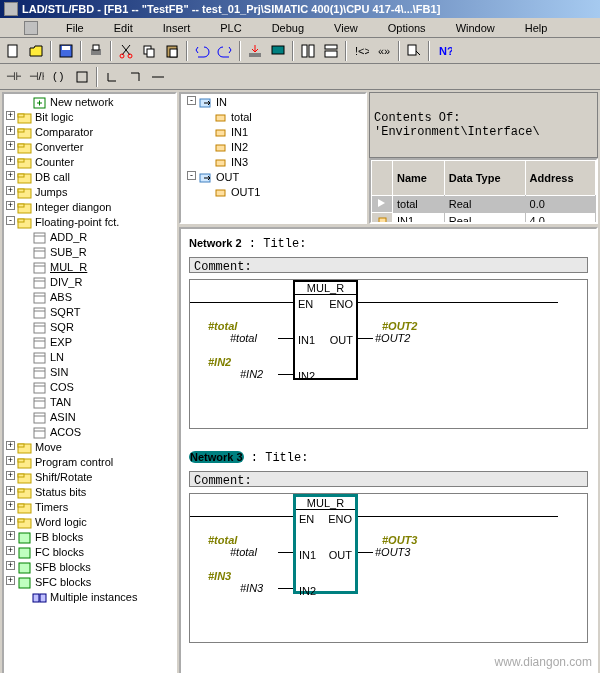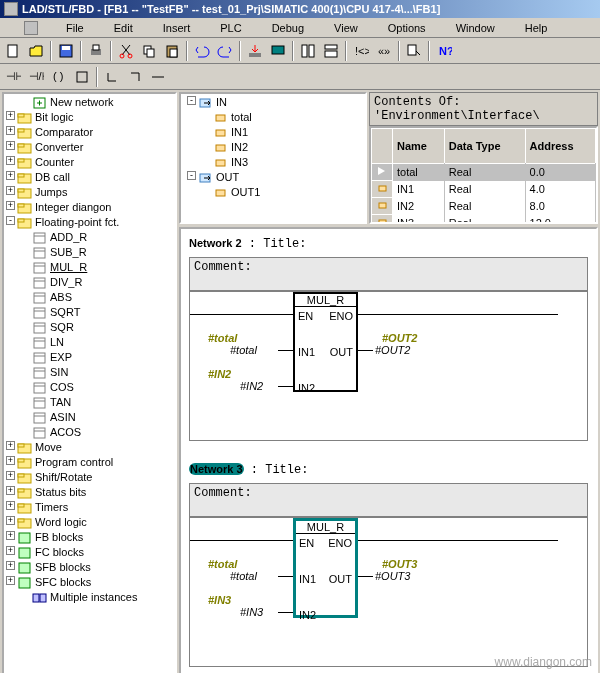--- a/index.html
+++ b/index.html
@@ -18,34 +18,34 @@
 .tree{padding:2px;}
 .tree-row{display:flex;align-items:flex-start;height:15px;white-space:nowrap;}
 .exp{width:9px;height:9px;border:1px solid #808080;display:flex;align-items:center;justify-content:center;font-size:9px;line-height:7px;margin-right:2px;background:#fff;cursor:pointer;}
 .spc{width:13px;display:inline-block;}
 .ticon{width:16px;height:14px;margin-right:2px;display:inline-flex;align-items:center;justify-content:center;}
 .rightpane{flex:1;display:flex;flex-direction:column;margin:2px 2px 2px 0;}
 .top-split{display:flex;height:132px;gap:2px;}
 .vartree{width:188px;border:2px inset #fff;background:#fff;overflow:auto;}
 .vartree .tree-row{padding-left:4px;}
 .vartable-wrap{flex:1;display:flex;flex-direction:column;}
-.contents-hdr{background:#d4d0c8;border:1px solid #808080;padding:2px 4px;font-family:'Courier New',monospace;font-size:12px;}
+.contents-hdr{background:#d4d0c8;border:1px solid #808080;padding:18px 4px;font-family:'Courier New',monospace;font-size:12px;}
 .vartable{flex:1;border:2px inset #fff;background:#fff;overflow:hidden;position:relative;}
 .vartable table{width:100%;border-collapse:collapse;font-family:'Courier New',monospace;font-size:12px;}
 .vartable th{background:#d4d0c8;border:1px outset #fff;padding:11px 4px;text-align:left;font-weight:bold;}
 .vartable td{padding:1px 4px;border-right:1px solid #c0c0c0;}
 .vartable tr.sel td{background:#c0c0c0;}
 .rowhdr{width:18px;background:#d4d0c8;border:1px outset #fff!important;}
 .rowhdr.sel{background:#0a246a;}
 .editor{flex:1;border:2px inset #fff;background:#fff;margin-top:3px;overflow:auto;padding:8px 8px 0 8px;}
 .network{margin-bottom:22px;}
 .net-title{font-family:'Courier New',monospace;font-size:12px;margin-bottom:6px;}
 .net-title b{font-weight:bold;}
 .net-title .hl{background:#008080;color:#000;padding:0 1px;border-radius:6px;}
-.comment-box{border:1px solid #808080;background:#e8e8e8;padding:2px 4px;font-family:'Courier New',monospace;font-size:12px;height:34px;margin-bottom:0;}
+.comment-box{border:1px solid #808080;background:#e8e8e8;padding:2px 4px;font-family:'Courier New',monospace;font-size:12px;height:16px;margin-bottom:6px;}
 .ladder{border:1px solid #808080;background:#fff;padding:8px;height:150px;position:relative;font-family:'Courier New',monospace;font-size:12px;}
 .block{position:absolute;border:2px solid #000;background:#fff;}
 .block.sel{border:3px solid #008080;}
 .block-title{text-align:center;border-bottom:1px solid #000;font-size:11px;}
 .pin{position:absolute;font-size:11px;}
 .wire{position:absolute;background:#000;height:1px;}
 .lbl{position:absolute;font-size:11px;font-style:italic;}
 .lbl.decl{color:#808000;font-weight:bold;}
 .watermark{position:absolute;right:8px;bottom:4px;color:#aaa;font-family:Arial;font-size:12px;}
 </style>
@@ -389,32 +389,32 @@
         </div>
         <div class="tree-row">
           <span class="spc"></span>
           <span class="spc"></span>
           <span class="ticon">
             <svg width="16" height="14">
               <rect x="2" y="2" width="11" height="10" fill="#fff" stroke="#808080"></rect>
               <line x1="2" y1="5" x2="13" y2="5" stroke="#808080"></line>
             </svg>
           </span>
+          <span>EXP</span>
+        </div>
+        <div class="tree-row">
+          <span class="spc"></span>
+          <span class="spc"></span>
+          <span class="ticon">
+            <svg width="16" height="14">
+              <rect x="2" y="2" width="11" height="10" fill="#fff" stroke="#808080"></rect>
+              <line x1="2" y1="5" x2="13" y2="5" stroke="#808080"></line>
+            </svg>
+          </span>
           <span>LN</span>
-        </div>
-        <div class="tree-row">
-          <span class="spc"></span>
-          <span class="spc"></span>
-          <span class="ticon">
-            <svg width="16" height="14">
-              <rect x="2" y="2" width="11" height="10" fill="#fff" stroke="#808080"></rect>
-              <line x1="2" y1="5" x2="13" y2="5" stroke="#808080"></line>
-            </svg>
-          </span>
-          <span>EXP</span>
         </div>
         <div class="tree-row">
           <span class="spc"></span>
           <span class="spc"></span>
           <span class="ticon">
             <svg width="16" height="14">
               <rect x="2" y="2" width="11" height="10" fill="#fff" stroke="#808080"></rect>
               <line x1="2" y1="5" x2="13" y2="5" stroke="#808080"></line>
             </svg>
           </span>

